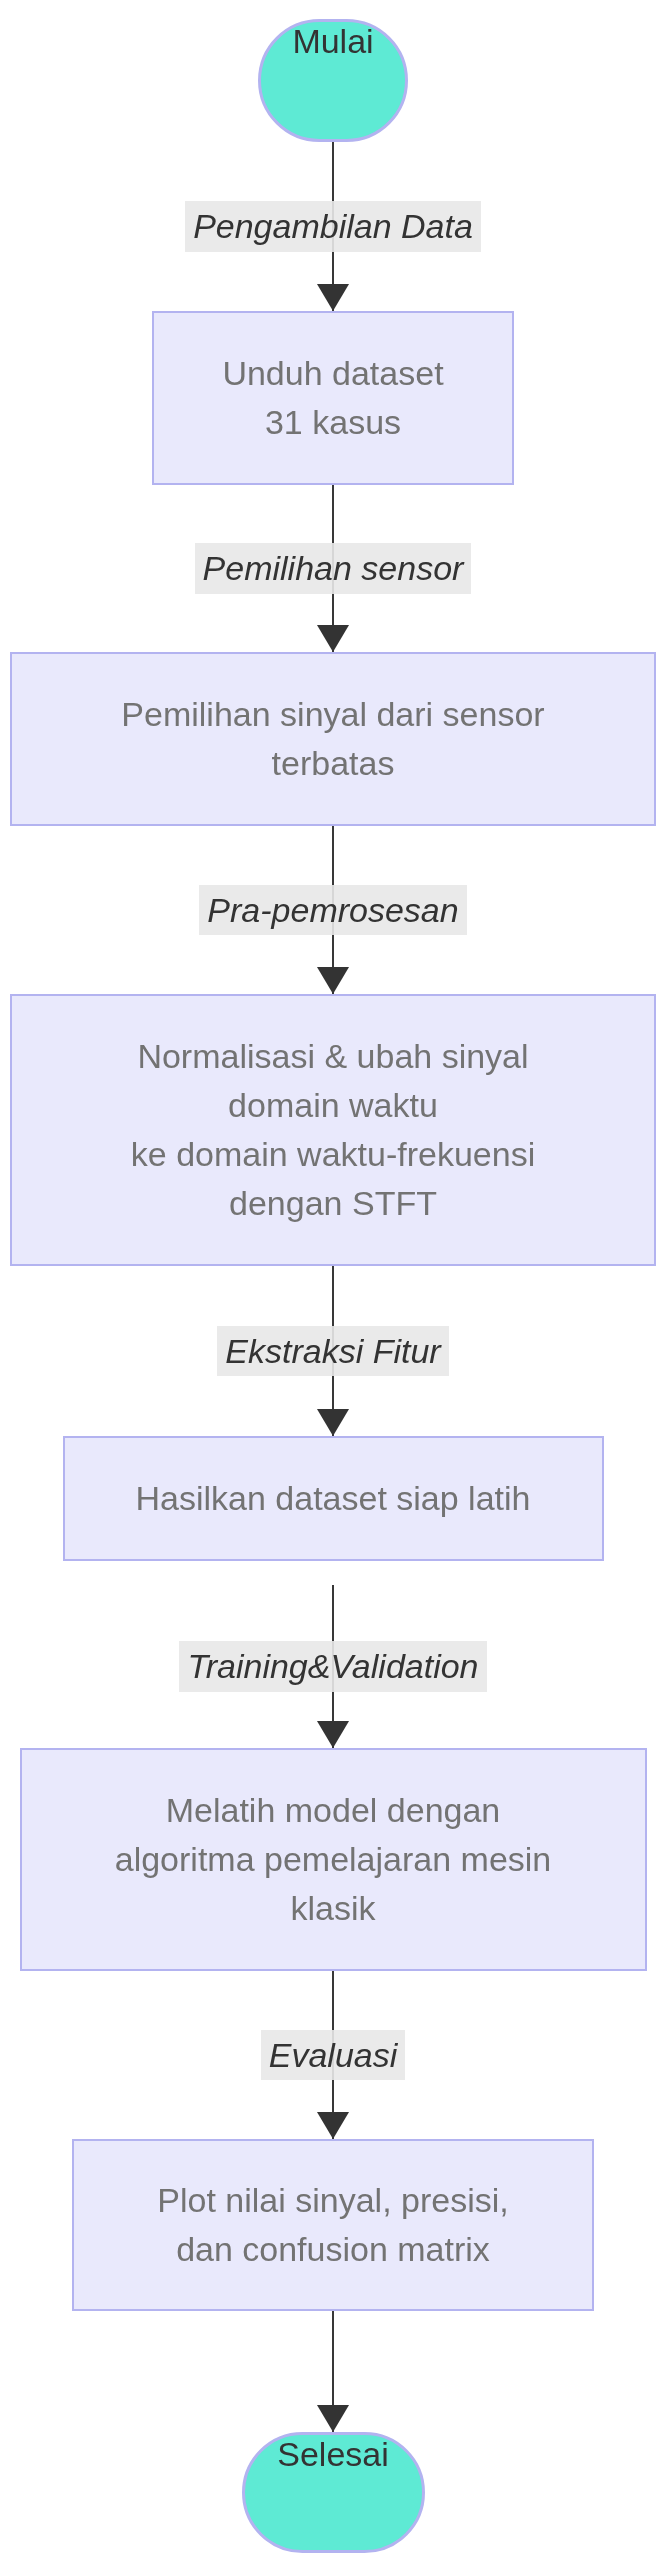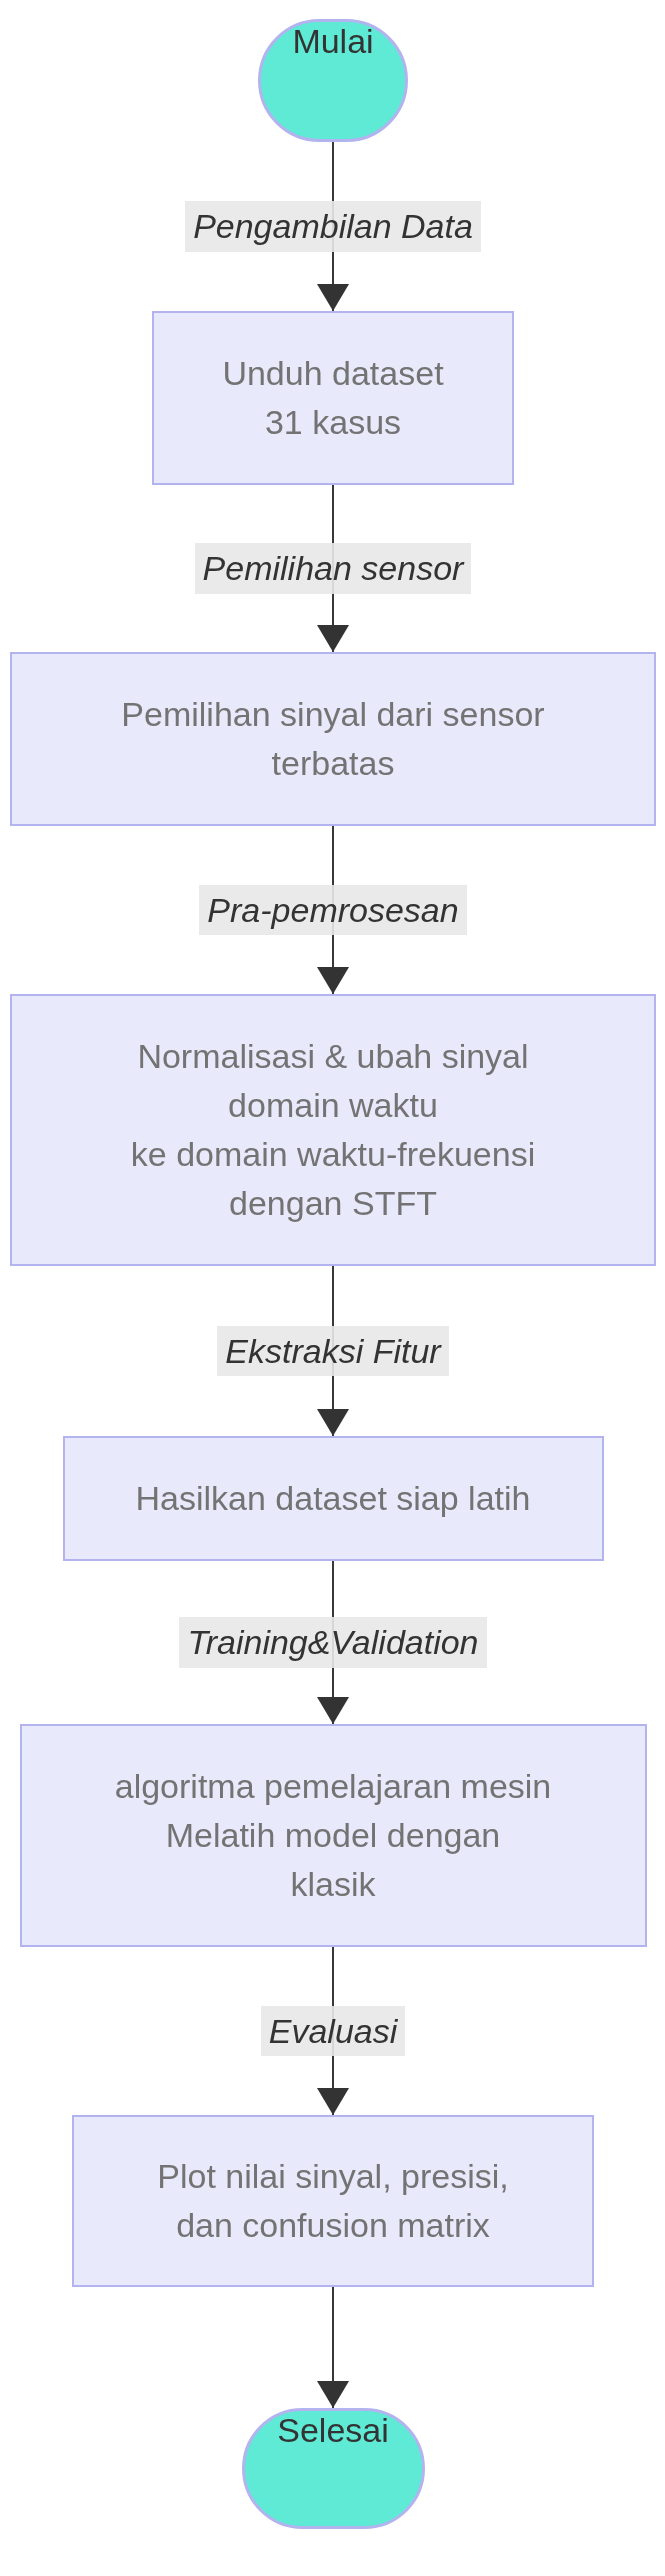--- a/index.html
+++ b/index.html
@@ -137,29 +137,29 @@
   <div class="connector" style="height:170px;">
     <div class="shaft"></div>
     <div class="edge-label">Ekstraksi Fitur</div>
     <div class="arrowhead"></div>
   </div>
 
   <div class="process" style="width:541px;height:125px;">
     <span class="line-text">Hasilkan dataset siap latih</span>
   </div>
 
-  <div class="connector" style="height:163px;">
+  <div class="connector" style="height:163px;margin-top:24px;">
     <div class="shaft"></div>
     <div class="edge-label">Training&amp;Validation</div>
     <div class="arrowhead"></div>
   </div>
 
   <div class="process" style="width:627px;height:223px;">
+    <span class="line-text">Melatih model dengan</span>
     <span class="line-text">algoritma pemelajaran mesin</span>
-    <span class="line-text">Melatih model dengan</span>
     <span class="line-text">klasik</span>
   </div>
 
   <div class="connector" style="height:168px;">
     <div class="shaft"></div>
     <div class="edge-label">Evaluasi</div>
     <div class="arrowhead"></div>
   </div>
 
   <div class="process" style="width:522px;height:172px;">

